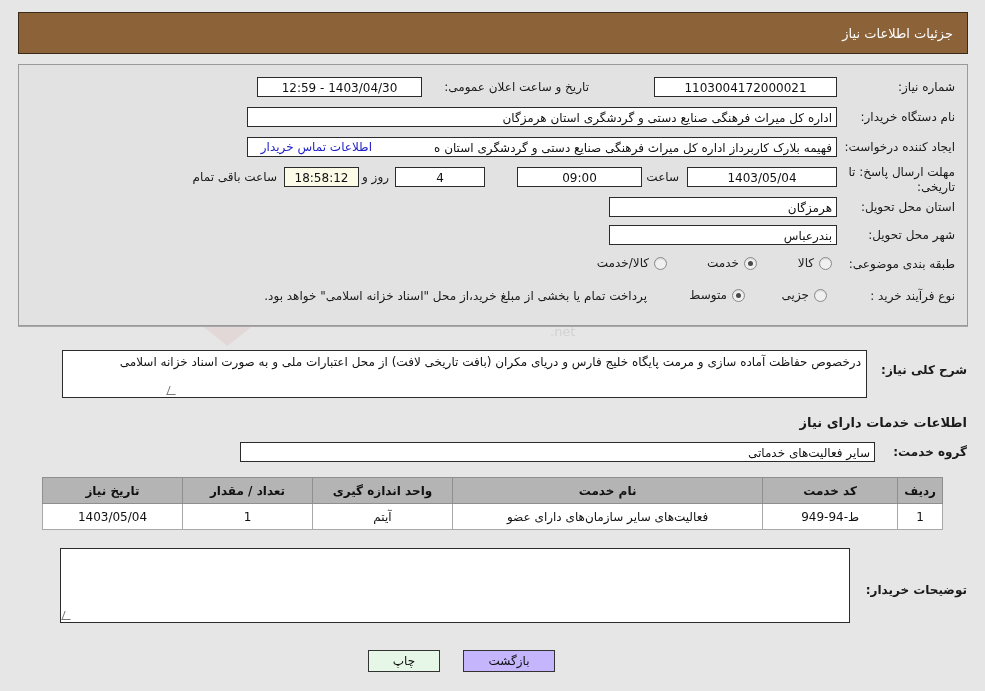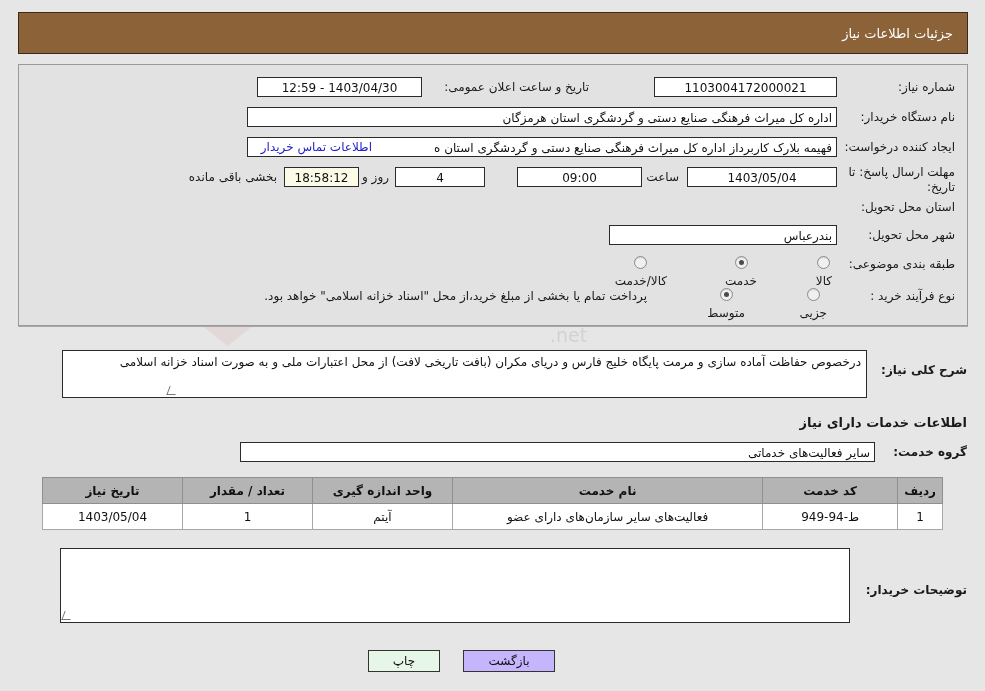--- a/index.html
+++ b/index.html
@@ -83,21 +83,21 @@
   .link {
     position: absolute;
     font-size: 12px;
     color: #2222cc;
     white-space: nowrap;
     cursor: pointer;
     z-index: 5;
   }
 
   
-  .radio-wrap { position: absolute; display: flex; align-items: center; gap: 5px; flex-direction: column; }
+  .radio-wrap { position: absolute; display: flex; align-items: center; gap: 5px; }
   .radio {
     width: 13px; height: 13px;
     border-radius: 50%;
     border: 1px solid #8a8a8a;
     background: #f0f0f0;
     display: inline-block;
     position: relative;
     box-shadow: inset 0 1px 1px rgba(0,0,0,.12);
   }
   .radio.on::after {
@@ -222,21 +222,21 @@
     position: absolute;
     left: 26px; top: 34px;
     width: 50px; height: 26px;
     border-left: 9px solid rgba(255,255,255,.75);
     border-bottom: 9px solid rgba(255,255,255,.75);
     transform: rotate(-45deg);
   }
   .wm-net {
     position: absolute;
     left: 395px; top: 96px;
-    font-size: 19px;
+    font-size: 13px;
     color: rgba(150,150,150,.5);
     direction: ltr;
   }
 
   .content-layer { position: relative; z-index: 2; }
 </style>
 </head>
 <body>
 
 <div class="page">
@@ -262,30 +262,31 @@
         <div class="lbl" style="right:378px; top:15px; width:160px;">تاریخ و ساعت اعلان عمومی:</div>
         <div class="fld center" style="right:545px; top:12px; width:165px;">1403/04/30 - 12:59</div>
 
         <div class="lbl" style="right:12px; top:45px; width:115px;">نام دستگاه خریدار:</div>
         <div class="fld" style="right:130px; top:42px; width:590px;">اداره کل میراث فرهنگی  صنایع دستی و گردشگری استان هرمزگان</div>
 
         <div class="lbl" style="right:12px; top:75px; width:125px;">ایجاد کننده درخواست:</div>
         <div class="fld" style="right:130px; top:72px; width:590px;">فهیمه بلارک کاربرداز اداره کل میراث فرهنگی  صنایع دستی و گردشگری استان ه</div>
         <div class="link" style="right:595px; top:75px;">اطلاعات تماس خریدار</div>
 
-        <div class="lbl" style="right:12px; top:100px; width:110px; line-height:15px; white-space:normal;">مهلت ارسال پاسخ: تا تاریخ:</div>
+        <div class="lbl" style="right:12px; top:100px; width:110px; line-height:15px; white-space:normal;">مهلت ارسال پاسخ: تا تاریخی:</div>
         <div class="fld center" style="right:130px; top:102px; width:150px;">1403/05/04</div>
         <div class="lbl" style="right:288px; top:105px;">ساعت</div>
         <div class="fld center" style="right:325px; top:102px; width:125px;">09:00</div>
         <div class="fld center" style="right:482px; top:102px; width:90px;">4</div>
         <div class="lbl" style="right:578px; top:105px;text-align:center;">روز و</div>
         <div class="fld cream center" style="right:608px; top:102px; width:75px;">18:58:12</div>
-        <div class="lbl" style="right:690px; top:105px;">بخشی باقی مانده</div>
+        <div class="lbl" style="right:690px; top:105px;">ساعت باقی تمام</div>
 
         <div class="lbl" style="right:12px; top:135px; width:110px;">استان محل تحویل:</div>
+        <div class="fld" style="right:130px; top:132px; width:228px;">هرمزگان</div>
 
         <div class="lbl" style="right:12px; top:163px; width:110px;">شهر محل تحویل:</div>
         <div class="fld" style="right:130px; top:160px; width:228px;">بندرعباس</div>
 
         <div class="lbl" style="right:12px; top:192px; width:110px;">طبقه بندی موضوعی:</div>
 
         <div class="radio-wrap" style="right:135px; top:191px;">
           <span class="radio"></span>
           <span class="radio-lbl">کالا</span>
         </div>

